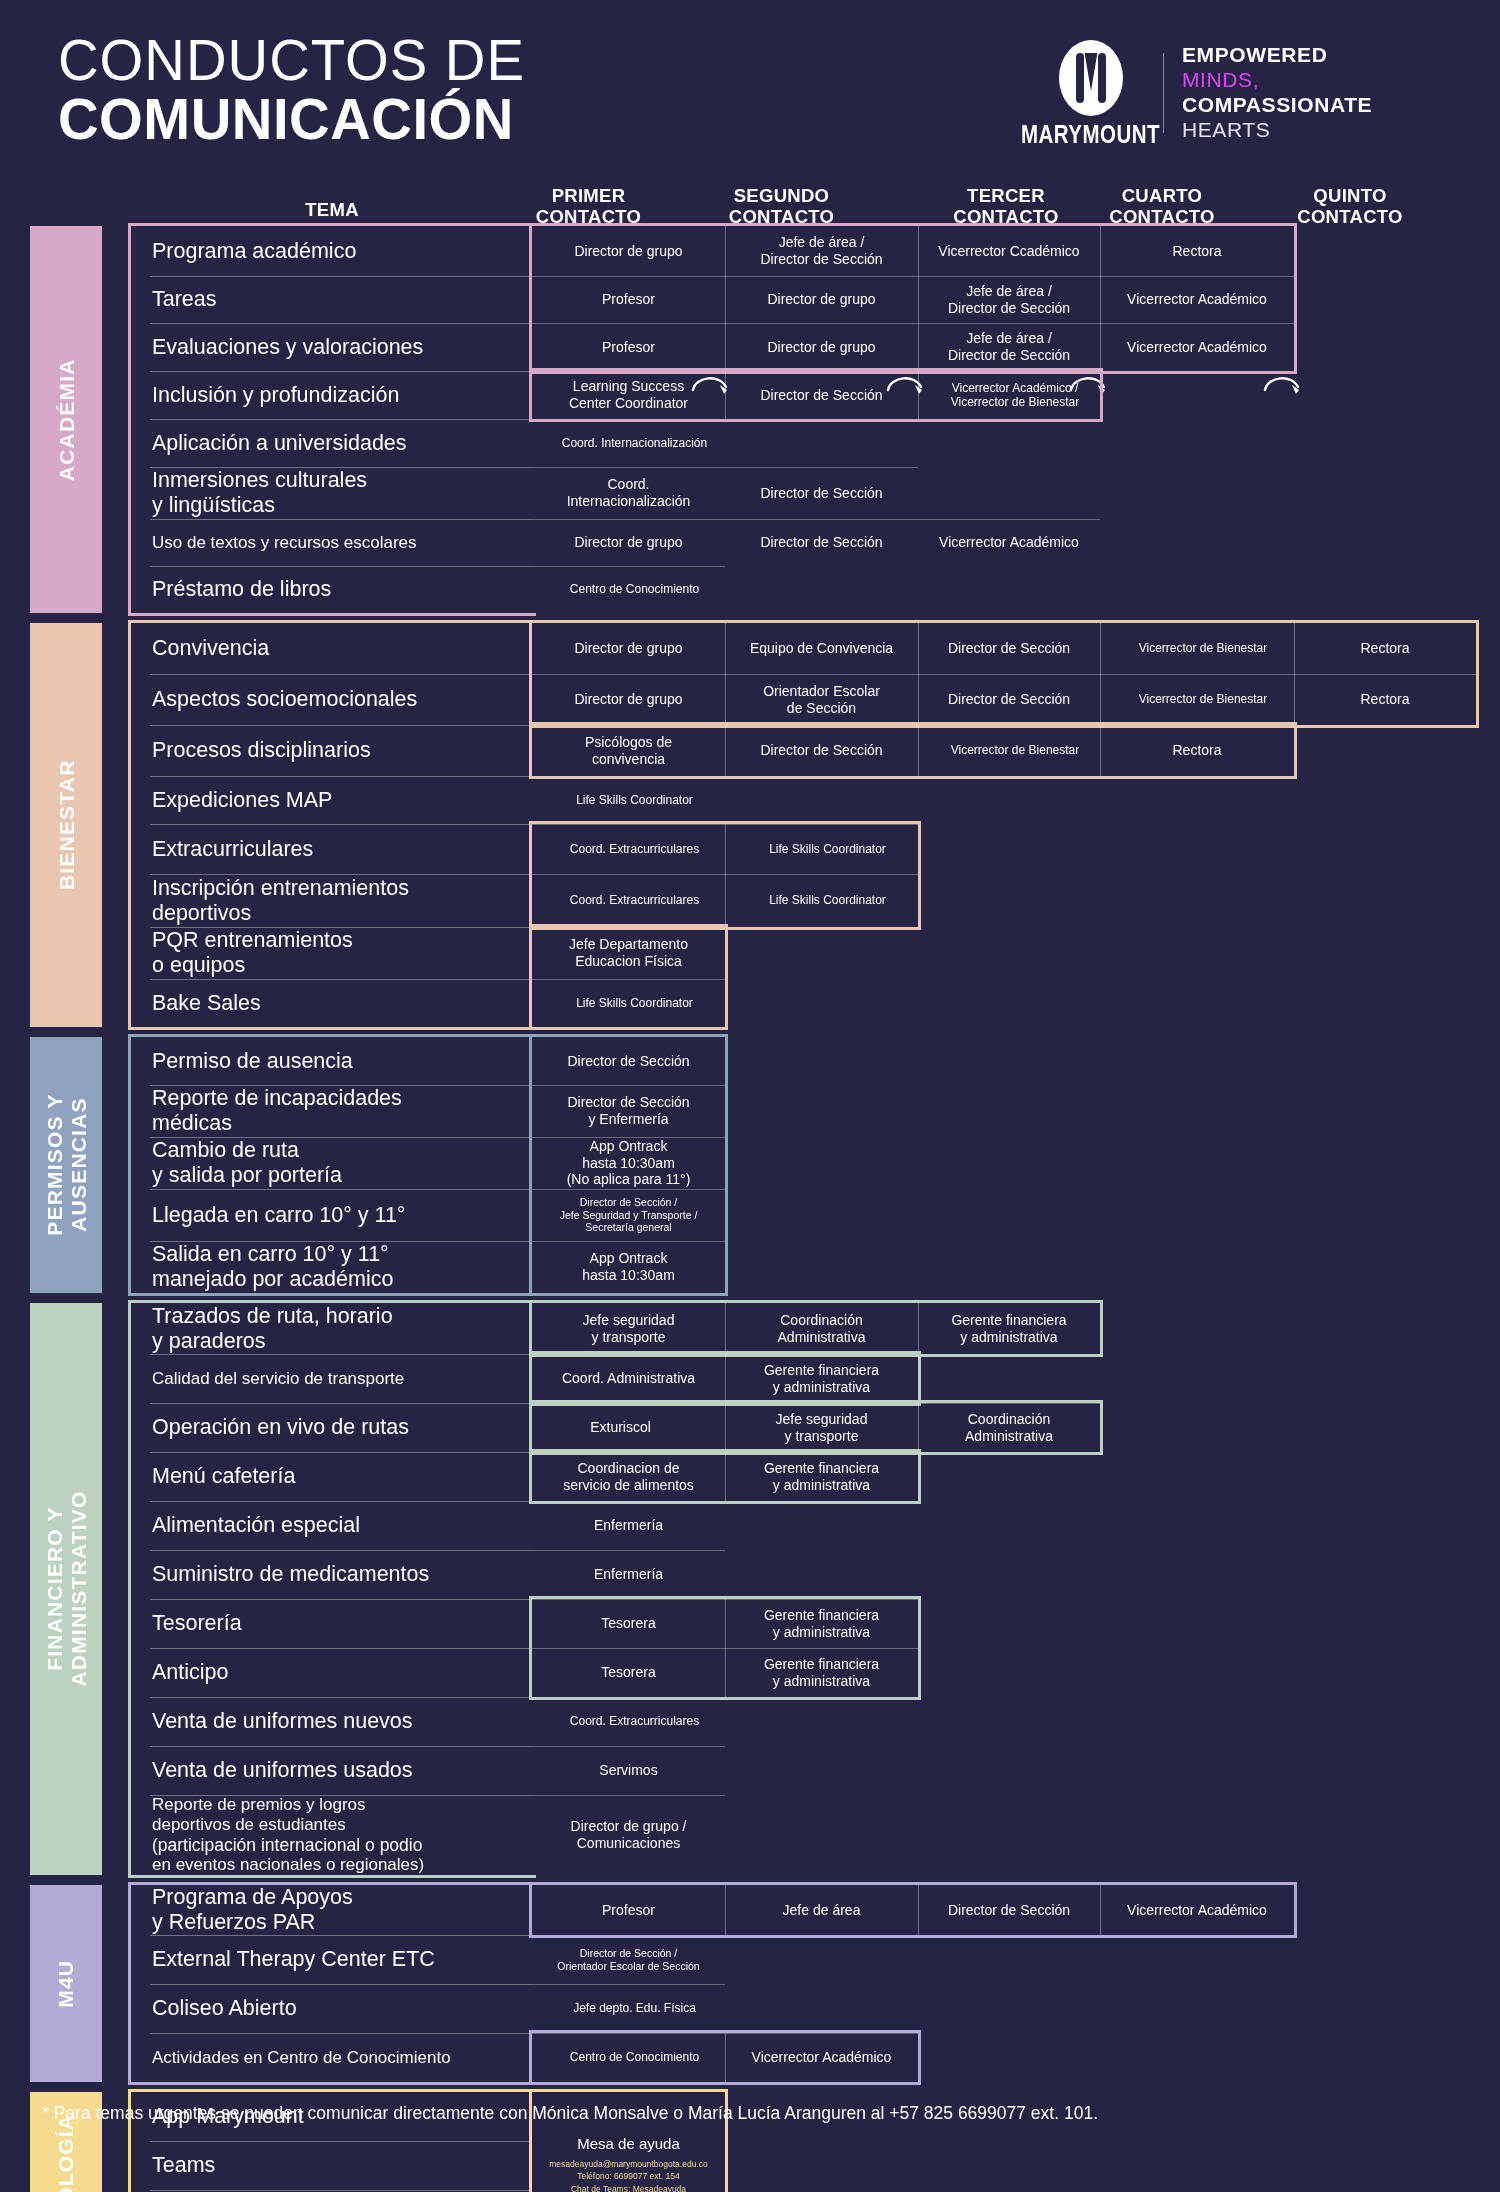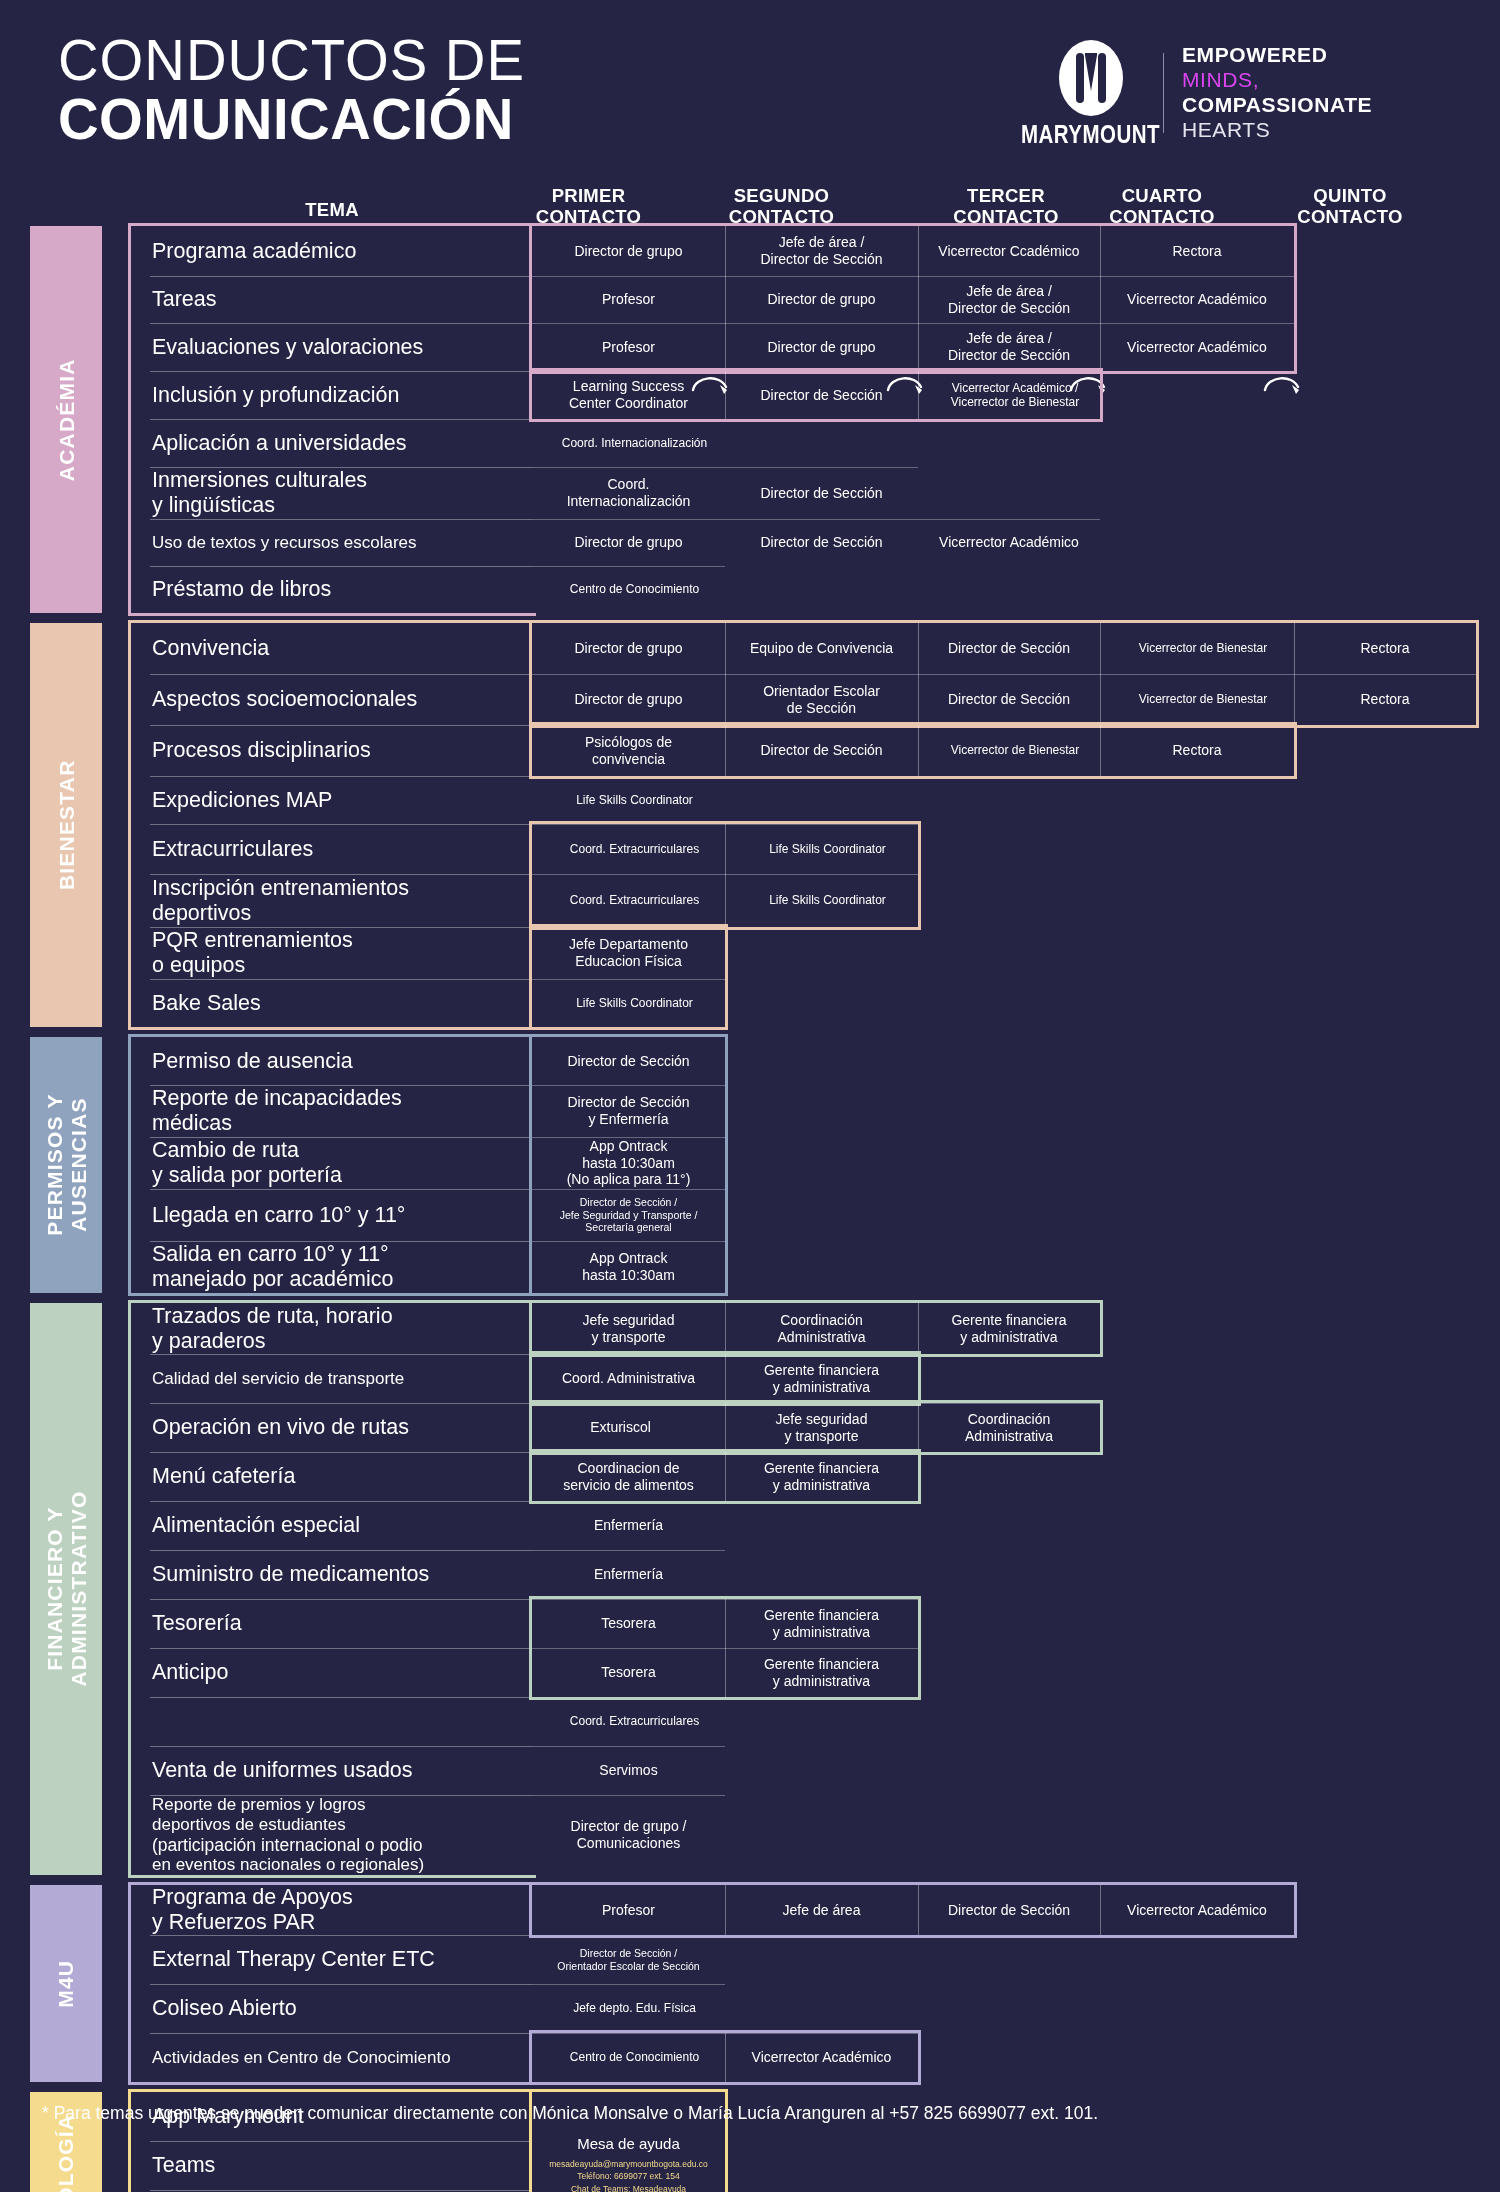--- a/index.html
+++ b/index.html
@@ -613,20 +613,25 @@
       </div>
       <div class="hline" style="left: 150px; top: 1648px; width: 382px; background: rgba(255, 255, 255, 0.35);"></div>
       <div class="cell" style="left: 532px; width: 193px; top: 1648px; height: 49px;">
         <span>Tesorera</span>
       </div>
       <div class="hline" style="left: 532px; top: 1648px; width: 193px; background: rgba(255, 255, 255, 0.3);"></div>
       <div class="cell" style="left: 725px; width: 193px; top: 1648px; height: 49px;">
         <span>Gerente financiera<br>y administrativa</span>
       </div>
       <div class="hline" style="left: 725px; top: 1648px; width: 193px; background: rgba(255, 255, 255, 0.3);"></div>
+      <div class="tema" style="left: 132px; width: 400px; top: 1697px; height: 49px;">
+        <div>
+          <div>Venta de uniformes nuevos</div>
+        </div>
+      </div>
       <div class="hline" style="left: 150px; top: 1697px; width: 382px; background: rgba(255, 255, 255, 0.35);"></div>
       <div class="cell tiny" style="left: 532px; width: 193px; top: 1697px; height: 49px;">
         <span>Coord. Extracurriculares</span>
       </div>
       <div class="hline" style="left: 532px; top: 1697px; width: 193px; background: rgba(255, 255, 255, 0.3);"></div>
       <div class="tema" style="left: 132px; width: 400px; top: 1746px; height: 49px;">
         <div>
           <div>Venta de uniformes usados</div>
         </div>
       </div>

